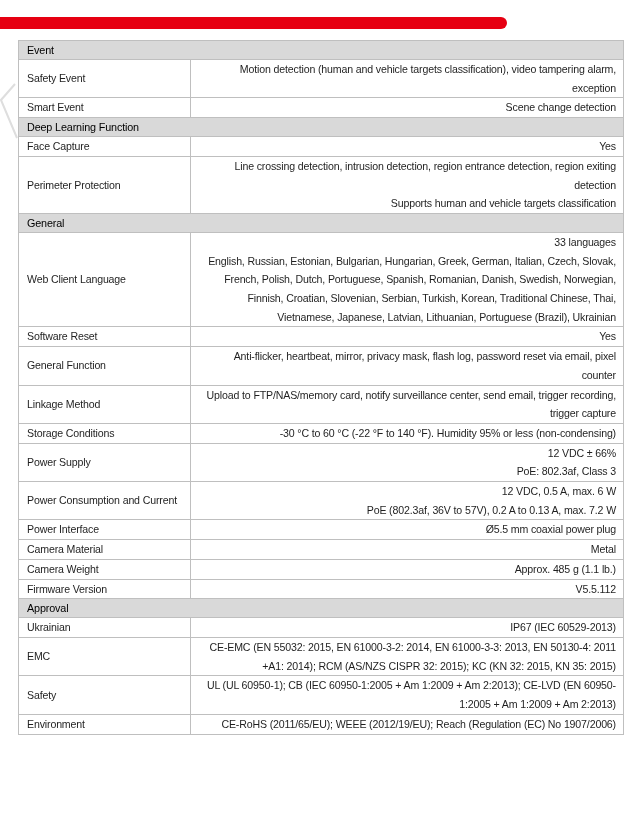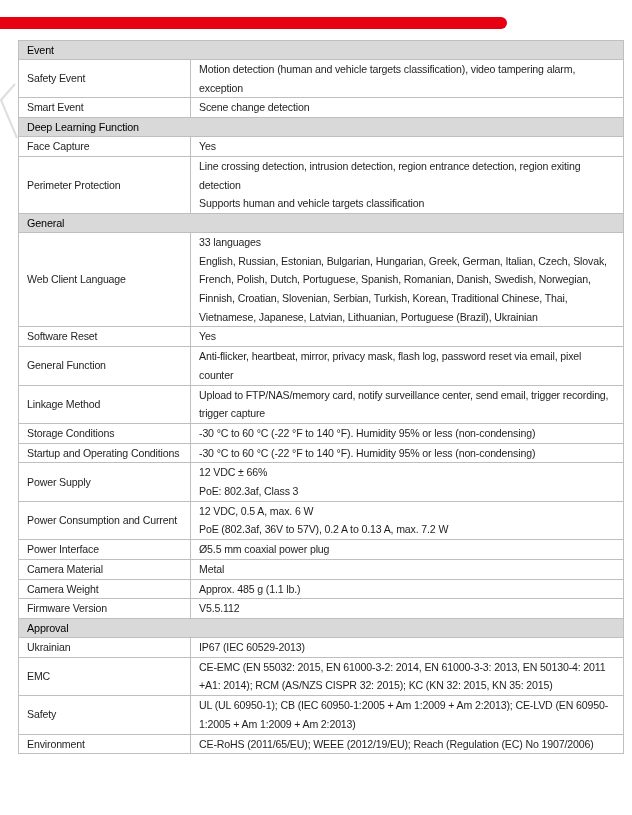--- a/index.html
+++ b/index.html
@@ -48,21 +48,21 @@
   }
   tr.section-row td {
     background: #d9d9d9;
     font-weight: normal;
     font-size: 10.8px;
     height: 18px;
     line-height: 18px;
     color: #000000;
   }
   td.label-cell { width: 171px; }
-  td.value-cell { white-space: pre-line; }
+  td.value-cell { white-space: pre-line; text-align: right; }
 </style>
 </head>
 <body>
 
 <div class="banner"></div>
 
 <span class="watermark">
   <svg width="24" height="60" viewBox="0 0 24 60">
     <polyline points="15,2 1,18 17,56" fill="none" stroke="#dedede" stroke-width="2"></polyline>
   </svg>
@@ -115,24 +115,20 @@
       </tr>
       <tr>
         <td class="label-cell">Linkage Method</td>
         <td class="value-cell">Upload to FTP/NAS/memory card, notify surveillance center, send email, trigger recording, trigger capture</td>
       </tr>
       <tr>
         <td class="label-cell">Storage Conditions</td>
         <td class="value-cell">-30 °C to 60 °C (-22 °F to 140 °F). Humidity 95% or less (non-condensing)</td>
       </tr>
       <tr>
-        <td class="label-cell">Startup and Operating Conditions</td>
-        <td class="value-cell">-30 °C to 60 °C (-22 °F to 140 °F). Humidity 95% or less (non-condensing)</td>
-      </tr>
-      <tr>
         <td class="label-cell">Power Supply</td>
         <td class="value-cell">12 VDC ± 66%
 PoE: 802.3af, Class 3</td>
       </tr>
       <tr>
         <td class="label-cell">Power Consumption and Current</td>
         <td class="value-cell">12 VDC, 0.5 A, max. 6 W
 PoE (802.3af, 36V to 57V), 0.2 A to 0.13 A, max. 7.2 W</td>
       </tr>
       <tr>

